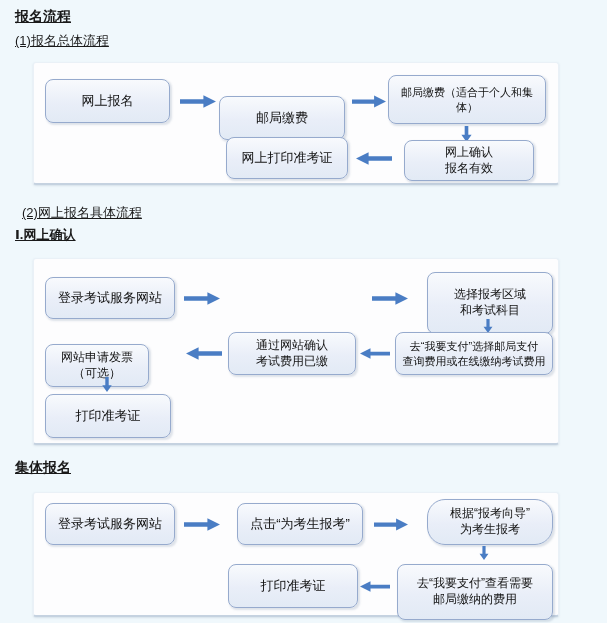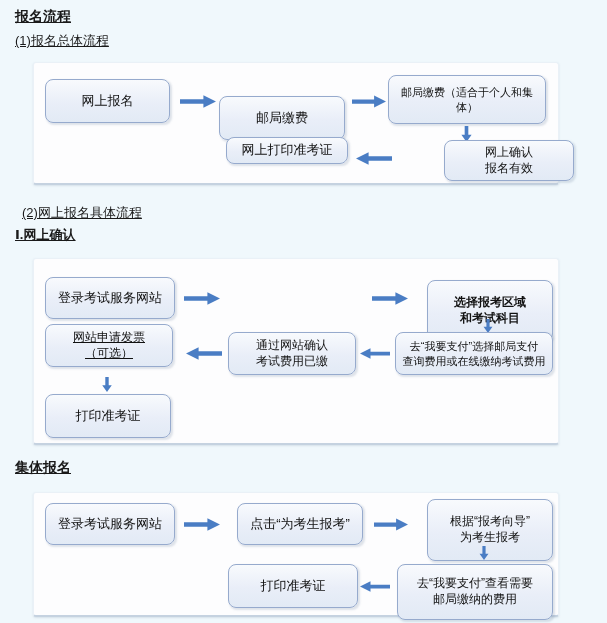--- a/index.html
+++ b/index.html
@@ -76,49 +76,49 @@
       </svg>
   </span>
   <div class="fbox small" style="left:388px;top:75px;width:158px;height:49px;">
     <span>邮局缴费（适合于个人和集体）</span>
   </div>
   <span class="arrow down" style="left:460px;top:126px;width:13px;height:16px;">
     <svg viewBox="0 0 14 22">
         <path d="M4.5,0 L9.5,0 L9.5,12 L14,12 L7,22 L0,12 L4.5,12 Z"></path>
       </svg>
   </span>
-  <div class="fbox two" style="left:404px;top:140px;width:130px;height:41px;margin-left:40px;">
+  <div class="fbox two" style="left:404px;top:140px;width:130px;height:41px;">
     <span>网上确认</span>
     <span>报名有效</span>
   </div>
   <span class="arrow left" style="left:356px;top:152px;width:36px;height:13px;">
     <svg viewBox="0 0 40 14">
         <path d="M0,4.5 L26,4.5 L26,0 L40,7 L26,14 L26,9.5 L0,9.5 Z"></path>
       </svg>
   </span>
-  <div class="fbox" style="left:226px;top:137px;width:122px;height:27px;">
+  <div class="fbox" style="left:226px;top:137px;width:122px;height:42px;">
     <span>网上打印准考证</span>
   </div>
 
   <div class="panel" style="left:33px;top:258px;width:524px;height:184px;"></div>
 
   <div class="fbox" style="left:45px;top:277px;width:130px;height:42px;">
     <span>登录考试服务网站</span>
   </div>
   <span class="arrow right" style="left:184px;top:292px;width:36px;height:13px;">
     <svg viewBox="0 0 40 14">
         <path d="M0,4.5 L26,4.5 L26,0 L40,7 L26,14 L26,9.5 L0,9.5 Z"></path>
       </svg>
   </span>
   <span class="arrow right" style="left:372px;top:292px;width:36px;height:13px;">
     <svg viewBox="0 0 40 14">
         <path d="M0,4.5 L26,4.5 L26,0 L40,7 L26,14 L26,9.5 L0,9.5 Z"></path>
       </svg>
   </span>
-  <div class="fbox two" style="left:427px;top:280px;width:126px;height:62px;font-weight:bold;">
+  <div class="fbox two" style="left:427px;top:272px;width:126px;height:62px;">
     <span>选择报考区域</span>
     <span>和考试科目</span>
   </div>
   <span class="arrow down" style="left:482px;top:319px;width:12px;height:14px;">
     <svg viewBox="0 0 14 22">
         <path d="M4.5,0 L9.5,0 L9.5,12 L14,12 L7,22 L0,12 L4.5,12 Z"></path>
       </svg>
   </span>
   <div class="fbox small" style="left:395px;top:332px;width:158px;height:43px;">
     <span>去“我要支付”选择邮局支付</span>
@@ -131,21 +131,21 @@
   </span>
   <div class="fbox two" style="left:228px;top:332px;width:128px;height:43px;">
     <span>通过网站确认</span>
     <span>考试费用已缴</span>
   </div>
   <span class="arrow left" style="left:186px;top:347px;width:36px;height:13px;">
     <svg viewBox="0 0 40 14">
         <path d="M0,4.5 L26,4.5 L26,0 L40,7 L26,14 L26,9.5 L0,9.5 Z"></path>
       </svg>
   </span>
-  <div class="fbox two" style="left:45px;top:324px;width:128px;height:43px;text-decoration:underline;">
+  <div class="fbox two" style="left:45px;top:344px;width:104px;height:43px;">
     <span>网站申请发票</span>
     <span>（可选）</span>
   </div>
   <span class="arrow down" style="left:101px;top:377px;width:12px;height:15px;">
     <svg viewBox="0 0 14 22">
         <path d="M4.5,0 L9.5,0 L9.5,12 L14,12 L7,22 L0,12 L4.5,12 Z"></path>
       </svg>
   </span>
   <div class="fbox" style="left:45px;top:394px;width:126px;height:44px;">
     <span>打印准考证</span>
@@ -162,21 +162,21 @@
       </svg>
   </span>
   <div class="fbox" style="left:237px;top:503px;width:126px;height:42px;">
     <span>点击“为考生报考”</span>
   </div>
   <span class="arrow right" style="left:374px;top:518px;width:34px;height:13px;">
     <svg viewBox="0 0 40 14">
         <path d="M0,4.5 L26,4.5 L26,0 L40,7 L26,14 L26,9.5 L0,9.5 Z"></path>
       </svg>
   </span>
-  <div class="fbox two" style="left:427px;top:499px;width:126px;height:62px;">
+  <div class="fbox two" style="left:427px;top:499px;width:126px;height:46px;border-radius:18px;">
     <span>根据“报考向导”</span>
     <span>为考生报考</span>
   </div>
   <span class="arrow down" style="left:478px;top:546px;width:12px;height:14px;">
     <svg viewBox="0 0 14 22">
         <path d="M4.5,0 L9.5,0 L9.5,12 L14,12 L7,22 L0,12 L4.5,12 Z"></path>
       </svg>
   </span>
   <div class="fbox two" style="left:397px;top:564px;width:156px;height:56px;">
     <span>去“我要支付”查看需要</span>

